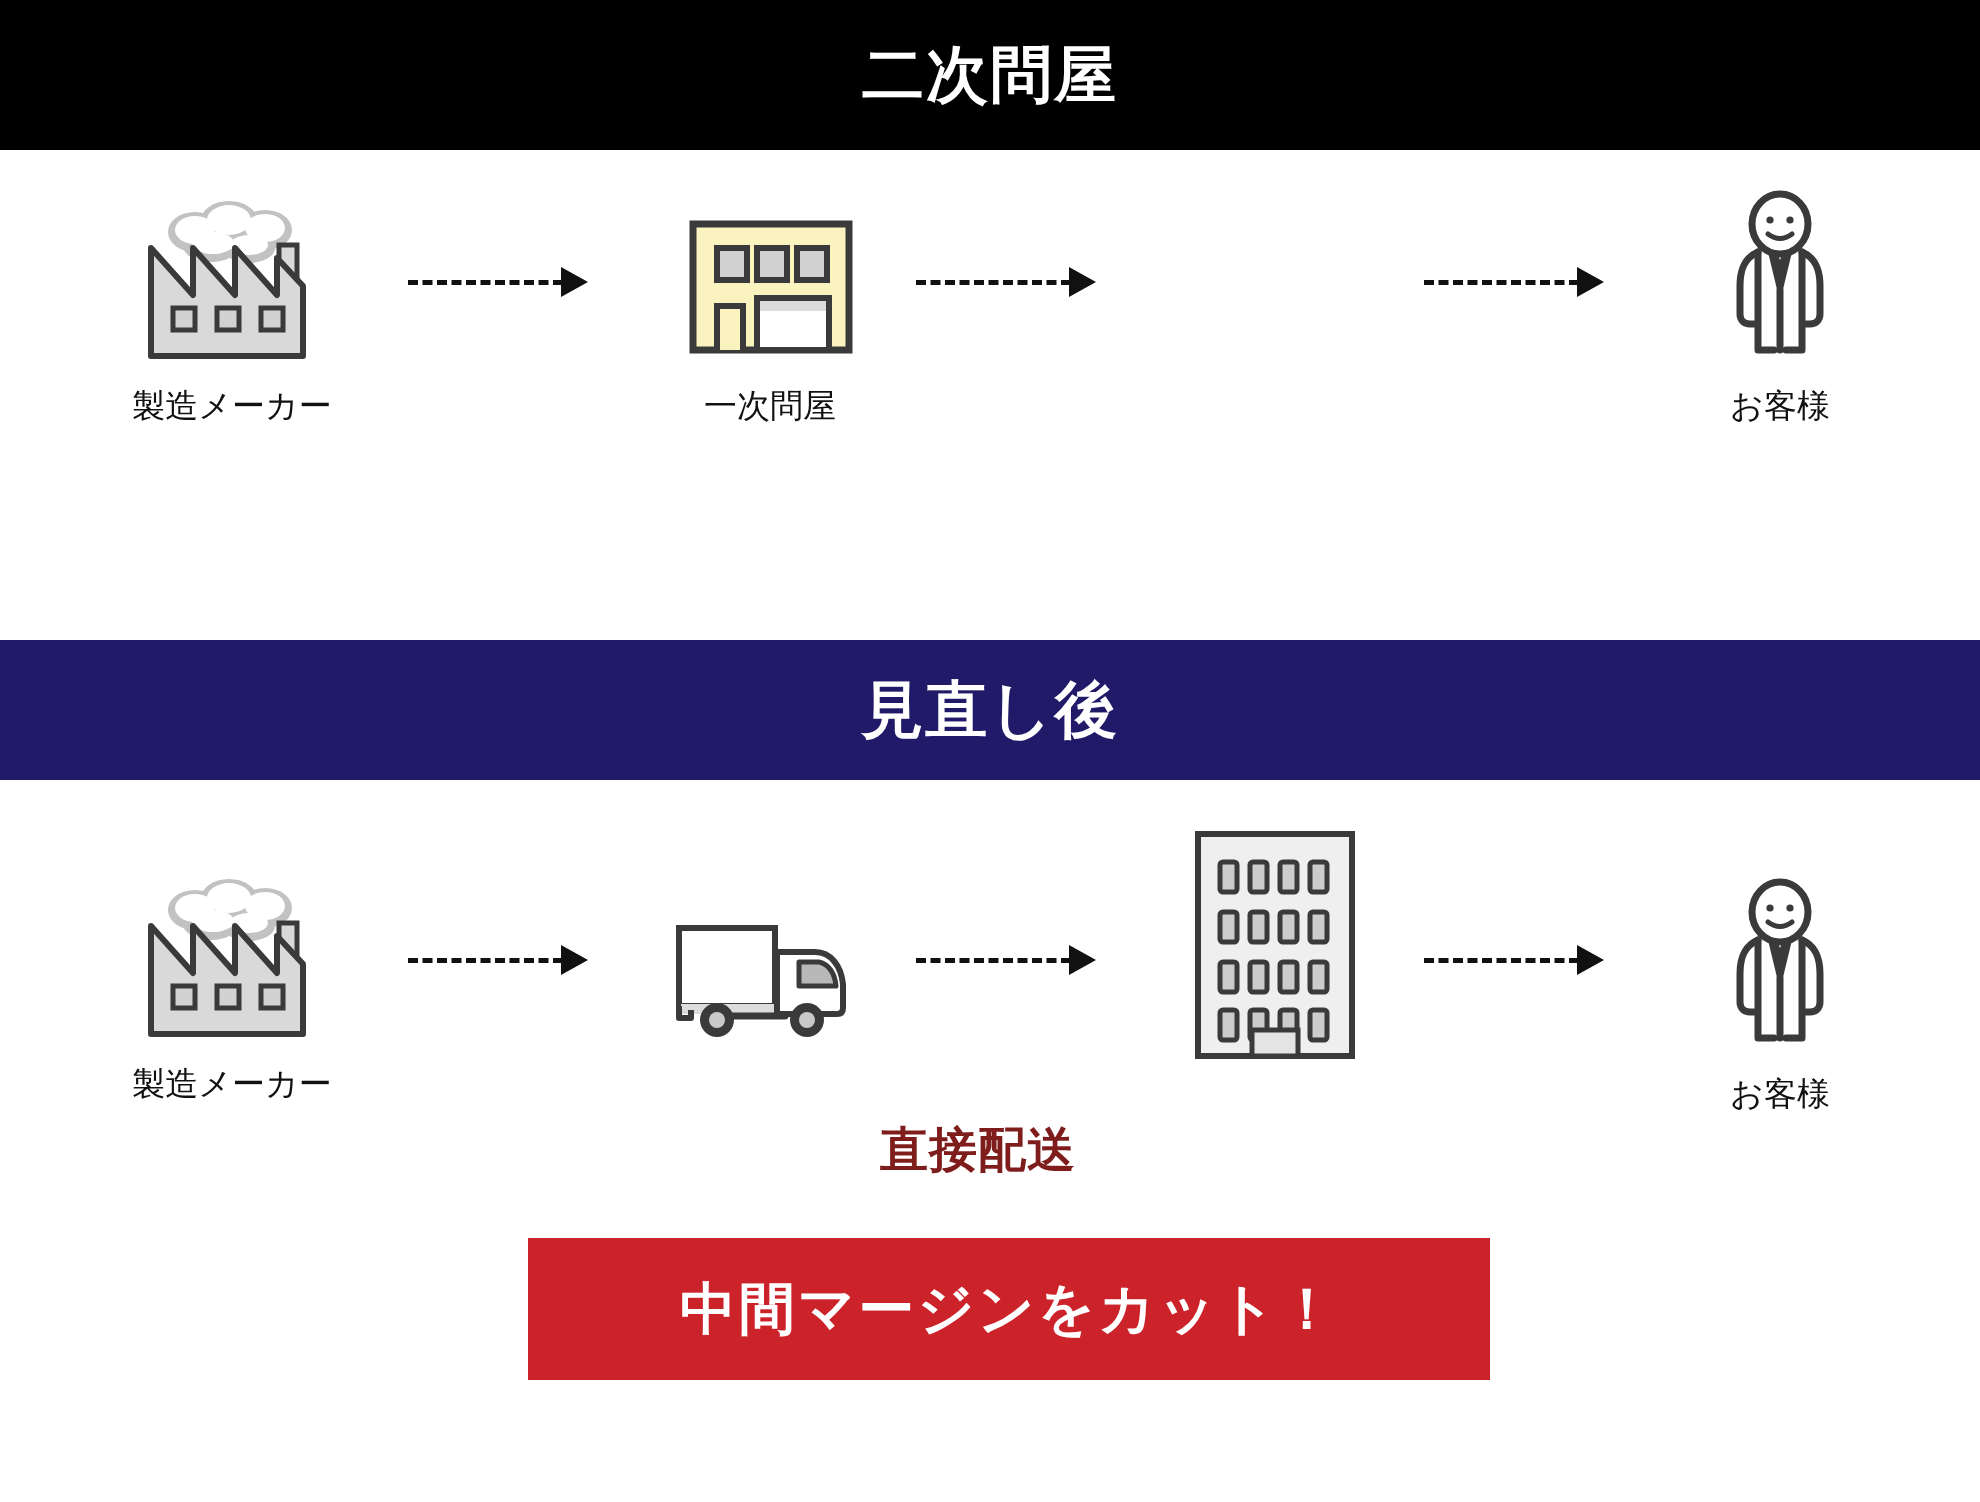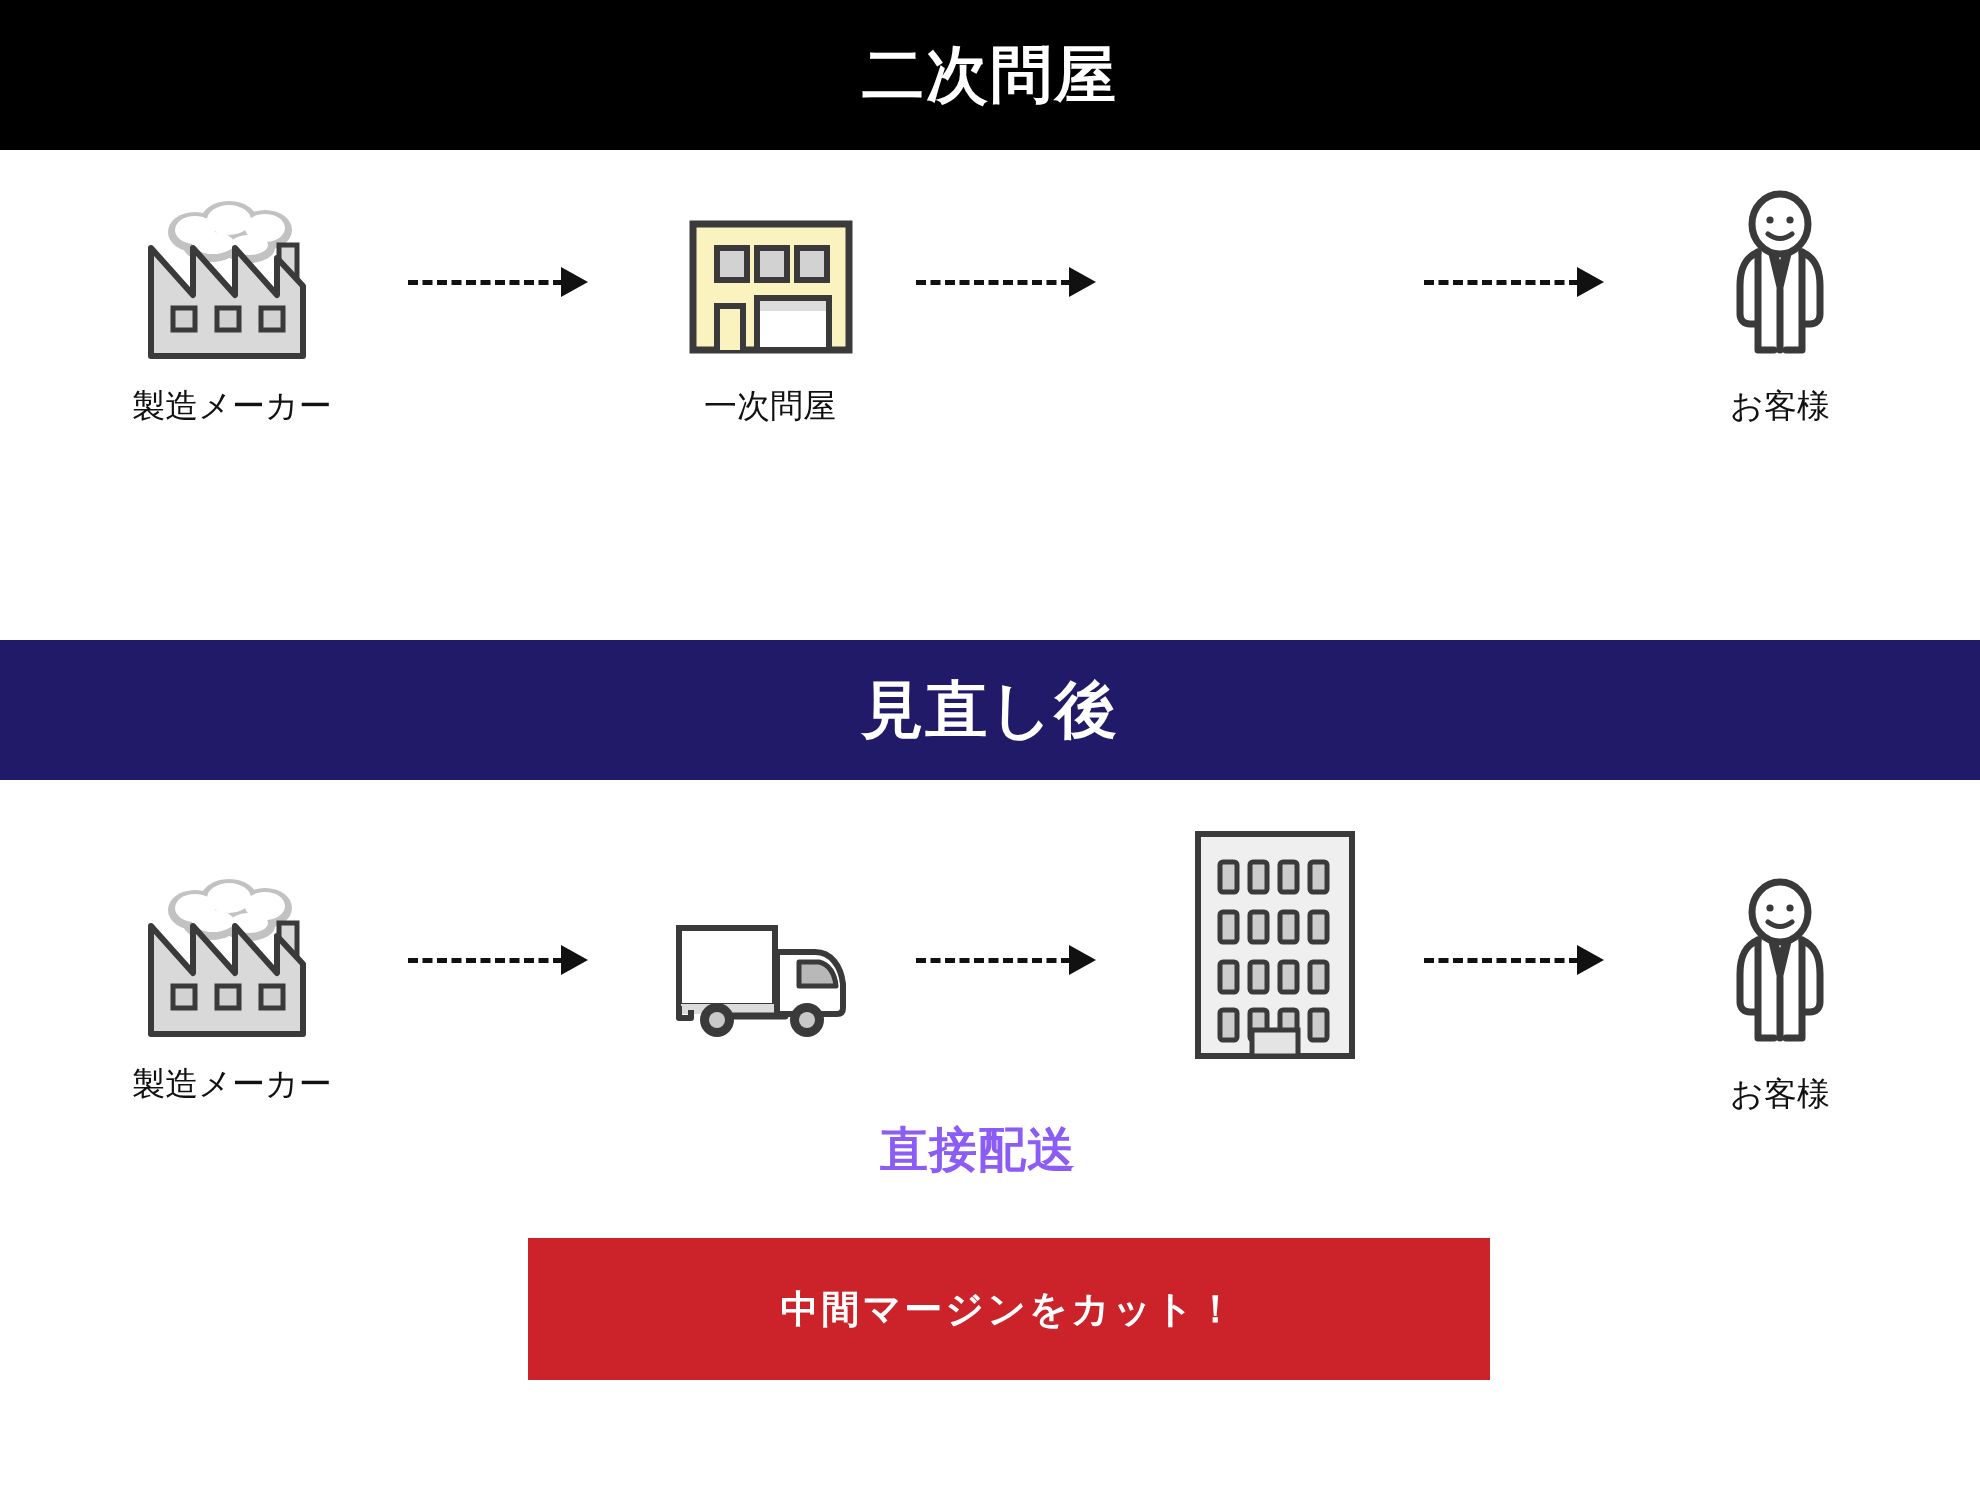--- a/index.html
+++ b/index.html
@@ -95,39 +95,39 @@
     border-bottom: 15px solid transparent;
     border-left: 27px solid #111111;
     margin-left: -2px;
   }
 
   
   .callout-direct {
     position: absolute;
     font-size: 48px;
     font-weight: 700;
-    color: #8b5cf6;
+    color: #7f1d1d;
     white-space: nowrap;
     letter-spacing: 1px;
   }
 
   
   #banner-cut {
     position: absolute;
     left: 528px;
     top: 1238px;
     width: 962px;
     height: 142px;
     background: #cc2229;
     display: flex;
     align-items: center;
     justify-content: center;
   }
   #banner-cut .banner-text {
-    font-size: 38px;
+    font-size: 56px;
     font-weight: 700;
     color: #ffffff;
     letter-spacing: 3px;
     line-height: 1;
   }
 
   svg { display: block; overflow: visible; }
 </style>
 </head>
 <body>

